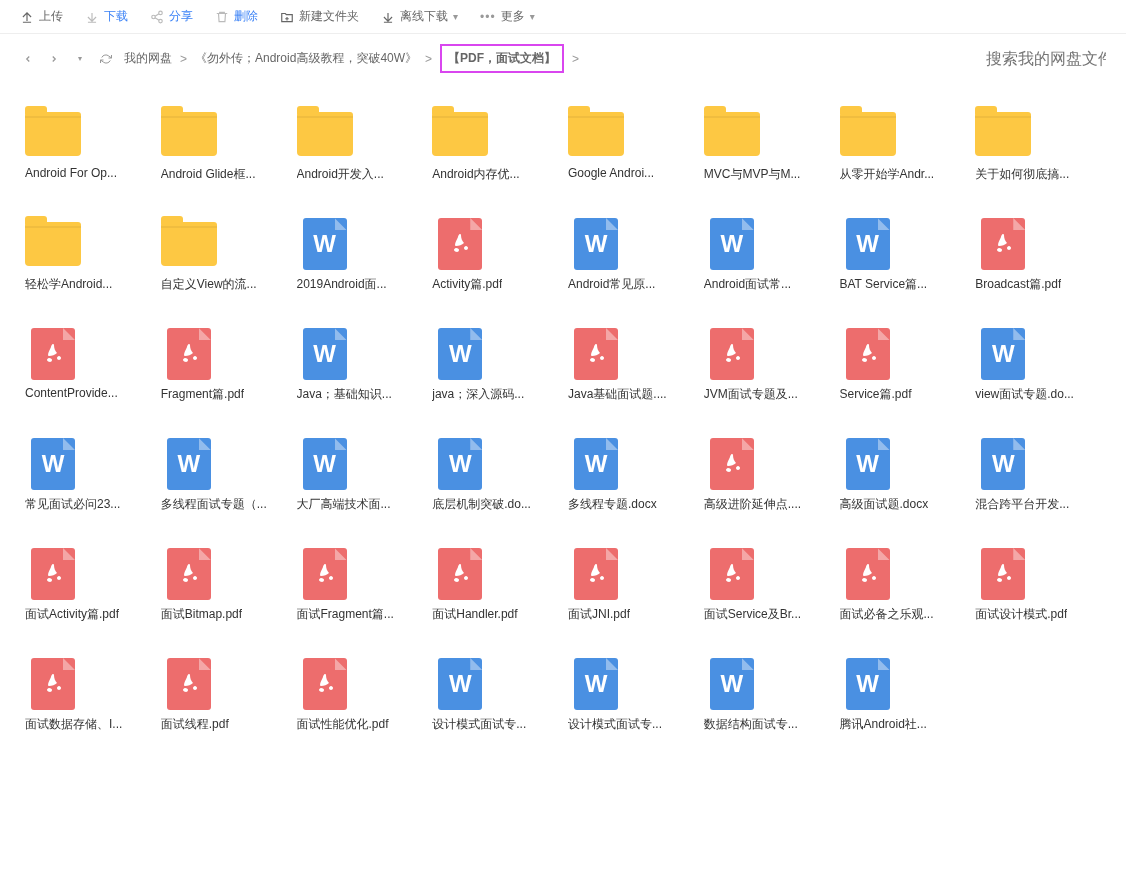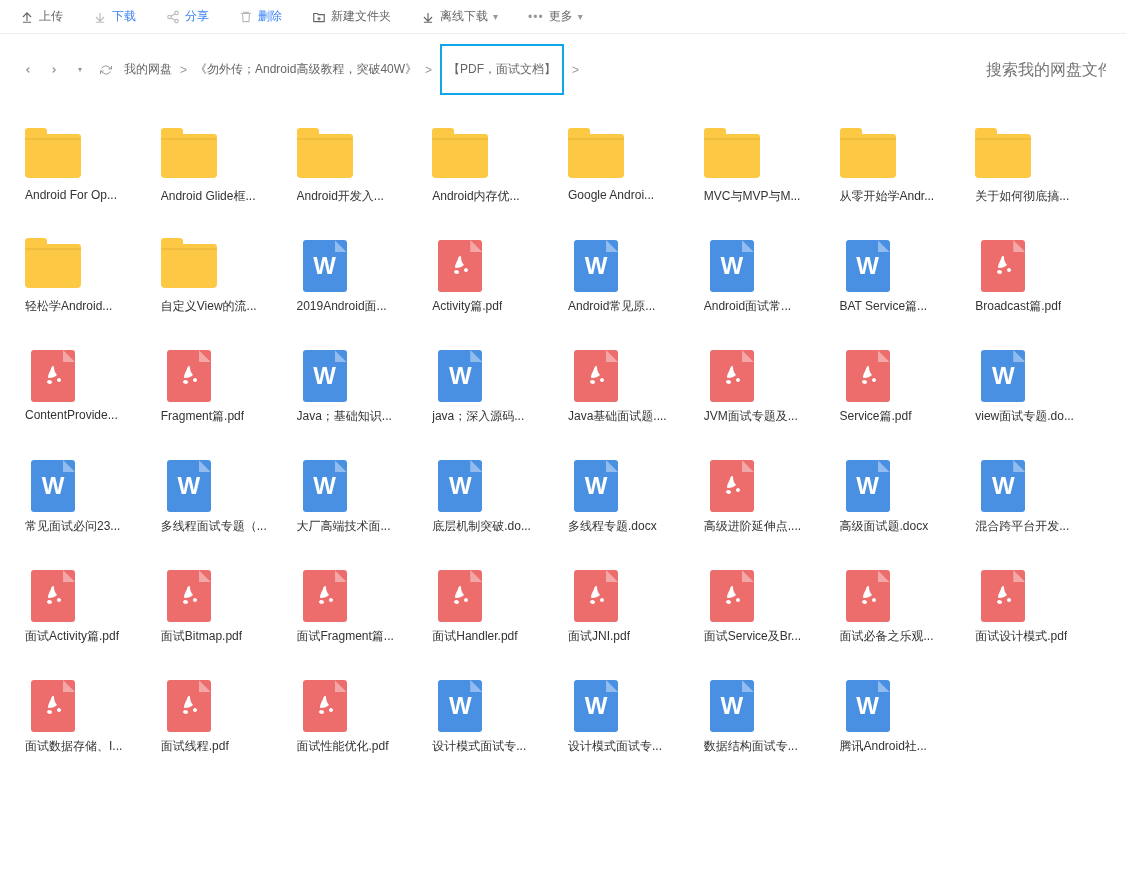--- a/index.html
+++ b/index.html
@@ -1,26 +1,26 @@
 <!DOCTYPE html>
 <html><head>
 <meta charset="utf-8">
 <style>
 * { margin: 0; padding: 0; box-sizing: border-box; }
 body { font-family: "Microsoft YaHei", "PingFang SC", sans-serif; font-size: 12px; color: #333; background: #fff; width: 1126px; }
-.toolbar { display: flex; align-items: flex-end; padding: 8px 20px; gap: 30px; border-bottom: 1px solid #eee; }
+.toolbar { display: flex; align-items: flex-end; padding: 8px 20px; gap: 22px; border-bottom: 1px solid #eee; }
 .toolbar-item { display: flex; align-items: center; gap: 5px; color: #666; cursor: pointer; }
 .toolbar-item.disabled { color: #3b82f6; }
 .toolbar-icon { width: 14px; height: 14px; display: inline-block; }
 .navbar { display: flex; align-items: center; padding: 10px 20px; gap: 10px; }
 .nav-btn { width: 16px; height: 16px; display: flex; align-items: center; justify-content: center; color: #999; cursor: pointer; }
 .breadcrumb { display: flex; align-items: center; gap: 8px; flex: 1; color: #666; }
 .breadcrumb-sep { color: #999; }
 .breadcrumb-item { cursor: pointer; }
-.breadcrumb-item.current { border: 2px solid #0ea5e9; padding: 15px 6px; }
+.breadcrumb-item.current { border: 2px solid #d946ef; padding: 4px 6px; font-weight: bold; }
 .search-box { border: none; outline: none; color: #999; font-size: 16px; width: 120px; }
 .grid { display: grid; grid-template-columns: repeat(8, 1fr); padding: 10px 20px; gap: 5px 0; }
 .file-item { display: flex; flex-direction: column; align-items: flex-start; padding: 15px 5px; cursor: pointer; }
 .file-icon { width: 56px; height: 48px; margin-bottom: 10px; position: relative; }
 .file-name { font-size: 12px; color: #333; text-align: center; max-width: 120px; white-space: nowrap; overflow: hidden; text-overflow: ellipsis; }
 .folder-icon { width: 56px; height: 44px; background: #fdc843; border-radius: 3px 3px 4px 4px; position: relative; margin-top: 4px; }
 .folder-icon::before { content: ''; position: absolute; top: -6px; left: 0; width: 22px; height: 8px; background: #fdc843; border-radius: 3px 3px 0 0; }
 .folder-icon::after { content: ''; position: absolute; top: 4px; left: 0; right: 0; height: 2px; background: rgba(0,0,0,0.05); }
 .doc-icon { width: 44px; height: 52px; border-radius: 3px; position: relative; margin: 0 auto; display: flex; align-items: center; justify-content: center; color: #fff; font-size: 24px; font-weight: bold; }
 .doc-icon::before { content: ''; position: absolute; top: 0; right: 0; width: 12px; height: 12px; background: rgba(255,255,255,0.4); clip-path: polygon(0 0, 100% 100%, 0 100%); }

